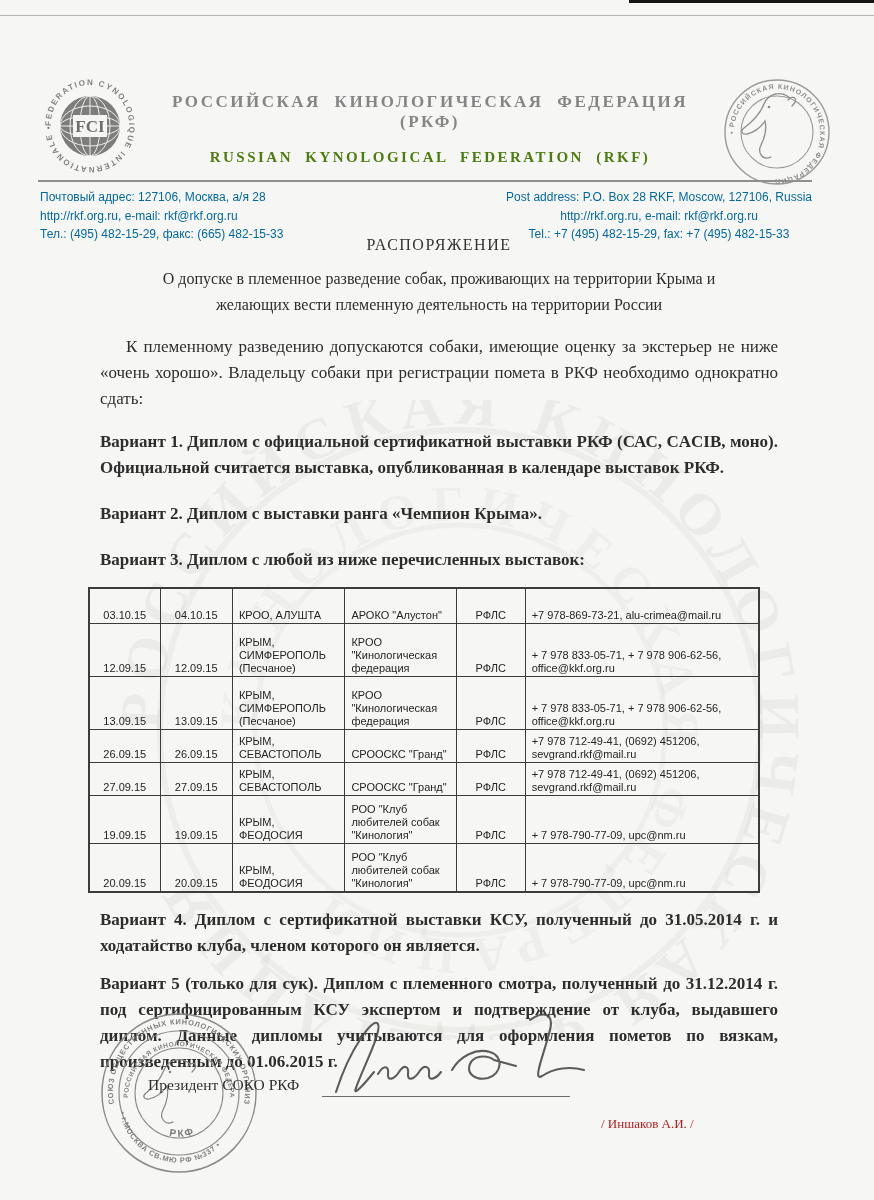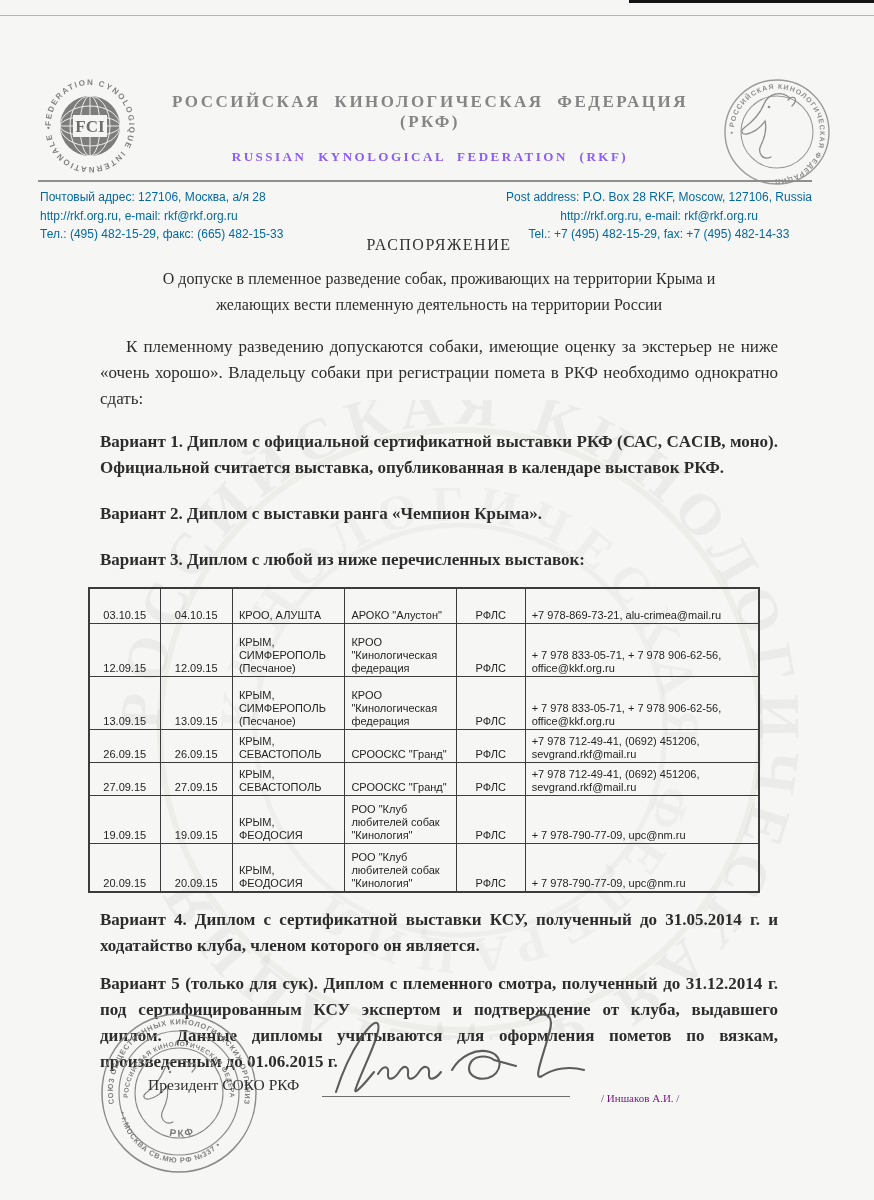--- a/index.html
+++ b/index.html
@@ -10,21 +10,21 @@
   }
   
   .scan-line-top{position:absolute;top:15px;left:0;width:874px;height:1px;background:#b3b3b1;}
   .scan-corner{position:absolute;top:0;right:0;width:245px;height:3px;background:#141414;}
   
   .watermark{position:absolute;left:110px;top:400px;pointer-events:none;}
   
   .header{position:absolute;left:42px;top:76px;width:790px;display:flex;align-items:flex-start;}
   .header-titles{flex:1;text-align:center;padding-top:16px;}
   .org-title-ru{font-size:17px;font-weight:bold;letter-spacing:2.5px;word-spacing:7px;color:#858585;}
-  .org-title-en{font-size:13px;font-weight:bold;letter-spacing:2.5px;word-spacing:6px;color:#8b5cf6;margin-top:17px;}
+  .org-title-en{font-size:15px;font-weight:bold;letter-spacing:2.5px;word-spacing:6px;color:#4d7c0f;margin-top:17px;}
   .rule{position:absolute;left:38px;top:180px;width:774px;height:2px;background:#8f8f8d;}
   
   .address{position:absolute;left:40px;top:188px;width:772px;display:flex;justify-content:space-between;
     font-family:"Liberation Sans","DejaVu Sans",sans-serif;font-size:12px;line-height:1.55;color:#0369a1;}
   .address-right{text-align:center;}
   
   .content{position:absolute;left:88px;top:236px;width:702px;}
   .doc-title{text-align:center;font-size:16px;letter-spacing:1.5px;color:#333;}
   .doc-subtitle{text-align:center;font-size:16px;line-height:26px;margin-top:12px;white-space:pre-line;}
   .para{font-size:17px;line-height:26px;text-align:justify;margin:12px;}
@@ -42,21 +42,21 @@
   table.exh td:nth-child(1),table.exh td:nth-child(2),table.exh td:nth-child(5){text-align:center;}
   table.exh tr:nth-child(1) td{height:30px;}
   table.exh tr:nth-child(2) td,table.exh tr:nth-child(3) td{height:48px;}
   table.exh tr:nth-child(4) td,table.exh tr:nth-child(5) td{height:28px;}
   table.exh tr:nth-child(6) td,table.exh tr:nth-child(7) td{height:43px;}
   
   .stamp{position:absolute;left:98px;top:1008px;z-index:1;}
   .president-label{position:absolute;left:112px;top:1076px;font-size:15.5px;color:#2f2f2f;z-index:2;white-space:nowrap;padding-left:36px;}
   .autograph{position:absolute;left:322px;top:1008px;z-index:2;}
   .sign-line{position:absolute;left:322px;top:1096px;width:248px;height:1.4px;background:#6d6d6b;z-index:2;}
-  .sign-name{position:absolute;left:601px;top:1092px;font-size:11px;color:#701a75;z-index:2;white-space:nowrap;}
+  .sign-name{position:absolute;left:601px;top:1116px;font-size:13px;color:#b91c1c;z-index:2;white-space:nowrap;}
 </style>
 </head>
 <body>
 
 <div class="page">
 
   <div class="scan-line-top"></div>
   <div class="scan-corner"></div>
 
   <svg class="watermark" width="720" height="640" viewBox="0 0 720 640">
@@ -124,21 +124,21 @@
 
   <div class="address">
     <div class="address-left">
       <div>Почтовый адрес: 127106, Москва, а/я 28</div>
       <div>http://rkf.org.ru, e-mail: rkf@rkf.org.ru</div>
       <div>Тел.: (495) 482-15-29, факс: (665) 482-15-33</div>
     </div>
     <div class="address-right">
       <div>Post address: P.O. Box 28 RKF, Moscow, 127106, Russia</div>
       <div>http://rkf.org.ru,  e-mail: rkf@rkf.org.ru</div>
-      <div>Tel.: +7 (495) 482-15-29, fax: +7 (495) 482-14-33</div>
+      <div>Tel.: +7 (495) 482-15-29, fax: +7 (495) 482-15-33</div>
     </div>
   </div>
 
   <div class="content">
     <div class="doc-title">РАСПОРЯЖЕНИЕ</div>
     <div class="doc-subtitle">О допуске в племенное разведение собак, проживающих на территории Крыма и
 желающих вести племенную деятельность на территории России</div>
 
     <p class="para intro">К племенному разведению допускаются собаки, имеющие  оценку  за экстерьер не ниже «очень хорошо». Владельцу собаки при регистрации помета в РКФ необходимо однократно сдать:</p>
 

